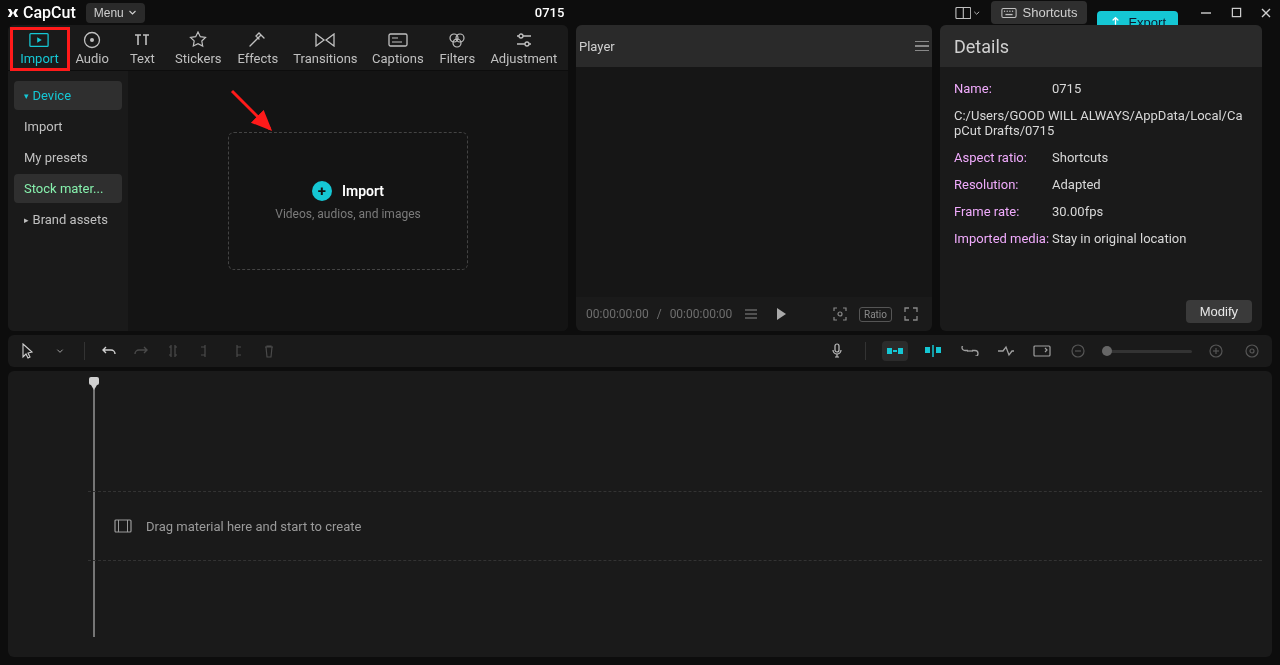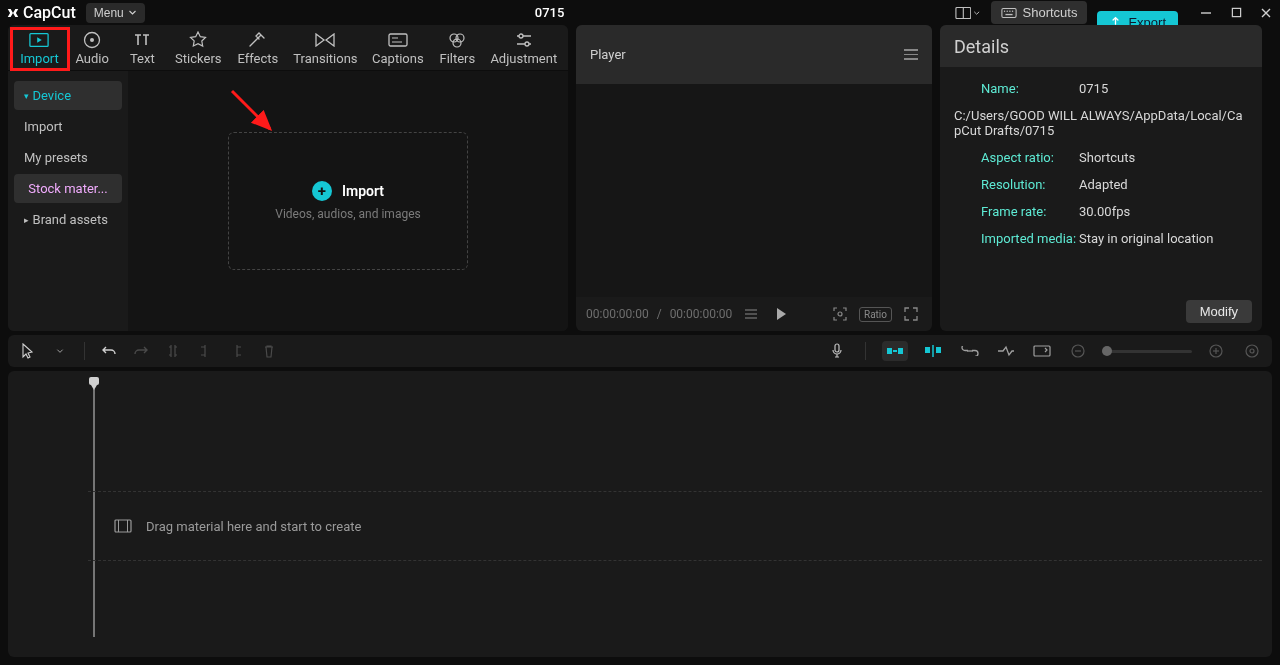--- a/index.html
+++ b/index.html
@@ -26,46 +26,46 @@
 .media-panel { width: 560px; background: #1a1a1a; border-radius: 6px; display: flex; flex-direction: column; overflow: hidden; position: relative; }
 .media-tabs { display: flex; background: #1a1a1a; border-bottom: 1px solid #0d0d0d; padding: 0 4px; }
 .media-tab { display: flex; flex-direction: column; align-items: center; justify-content: center; padding: 6px 10px 4px; color: #c0c0c0; cursor: pointer; font-size: 13px; gap: 2px; min-width: 50px; }
 .media-tab.active { color: #15c7d4; }
 .media-tab .icon-wrap { height: 18px; display: flex; align-items: center; justify-content: center; }
 .red-box { position: absolute; top: 2px; left: 2px; width: 60px; height: 44px; border: 3px solid #ff1a1a; pointer-events: none; }
 .media-body { display: flex; flex: 1; }
 .media-sidebar { width: 120px; background: #1a1a1a; padding: 10px 6px; display: flex; flex-direction: column; gap: 2px; }
 .side-item { padding: 7px 10px; color: #c0c0c0; font-size: 13px; border-radius: 4px; cursor: pointer; display: flex; align-items: center; gap: 4px; white-space: nowrap; overflow: hidden; text-overflow: ellipsis; }
 .side-item.active { background: #2f2f2f; color: #15c7d4; }
-.side-item.stock { background: #2f2f2f; color: #f0abfc; justify-content: center; }
+.side-item.stock { background: #2f2f2f; color: #86efac; }
 .media-content { flex: 1; display: flex; align-items: center; justify-content: center; position: relative; background: #141414; }
 .dropzone { width: 240px; height: 138px; border: 1px dashed #444; border-radius: 6px; display: flex; flex-direction: column; align-items: center; justify-content: center; gap: 6px; cursor: pointer; }
 .dz-head { display: flex; align-items: center; gap: 10px; }
 .plus-circle { width: 20px; height: 20px; border-radius: 50%; background: #15c7d4; color: #111; display: flex; align-items: center; justify-content: center; font-size: 15px; font-weight: bold; }
 .dz-title { color: #fff; font-weight: 600; font-size: 14px; }
 .dz-sub { color: #7b7b7b; font-size: 12px; }
 .arrow { position: absolute; top: 14px; left: 98px; pointer-events: none; }
 
 
 .player-panel { width: 356px; background: #1a1a1a; border-radius: 6px; display: flex; flex-direction: column; overflow: hidden; }
-.player-header { height: 59px; background: #2a2a2a; display: flex; align-items: center; justify-content: space-between; padding: 0 14px; color: #d0d0d0; font-size: 13px; }
+.player-header { height: 42px; background: #2a2a2a; display: flex; align-items: center; justify-content: space-between; padding: 0 3px; color: #d0d0d0; font-size: 13px; }
 .hamburger { display: flex; flex-direction: column; gap: 3px; cursor: pointer; }
 .hamburger span { width: 14px; height: 1.5px; background: #888; }
 .player-body { flex: 1; background: #161616; }
 .player-controls { height: 34px; display: flex; align-items: center; padding: 0 10px; gap: 8px; color: #6e6e6e; font-size: 12px; }
 .pc-spacer { flex: 1; }
 .pc-icon { width: 22px; height: 22px; display: flex; align-items: center; justify-content: center; color: #8a8a8a; cursor: pointer; }
 .ratio-box { border: 1px solid #555; border-radius: 3px; padding: 1px 4px; font-size: 10px; color: #8a8a8a; }
 
 
 .details-panel { width: 322px; background: #1a1a1a; border-radius: 6px; display: flex; flex-direction: column; overflow: hidden; }
 .details-header { height: 42px; background: #2a2a2a; display: flex; align-items: center; padding: 0 14px; color: #d0d0d0; font-size: 18px; }
 .details-body { flex: 1; padding: 14px 14px 0 14px; display: flex; flex-direction: column; gap: 12px; color: #b0b0b0; font-size: 13px; overflow: auto; }
 .detail-row { display: flex; }
-.detail-label { width: 98px; color: #5eead4; flex-shrink: 0; margin-left: 27px; }
+.detail-label { width: 98px; color: #f0abfc; flex-shrink: 0; }
 .detail-value { color: #d8d8d8; word-break: break-all; }
 .modify-row { display: flex; justify-content: flex-end; padding: 6px 10px 8px; }
 .modify-btn { background: #3a3a3a; border: none; color: #e8e8e8; padding: 4px 14px; border-radius: 4px; font-size: 13px; cursor: pointer; }
 
 
 .toolbar-row { height: 32px; background: #1a1a1a; border-radius: 6px; margin: 0 8px 4px 8px; display: flex; align-items: center; padding: 0 8px; gap: 8px; }
 .tb-icon { width: 24px; height: 24px; display: flex; align-items: center; justify-content: center; color: #a0a0a0; cursor: pointer; }
 .tb-icon.dim { color: #4a4a4a; }
 .tb-sep { width: 1px; height: 18px; background: #333; margin: 0 4px; }
 .tb-spacer { flex: 1; }

